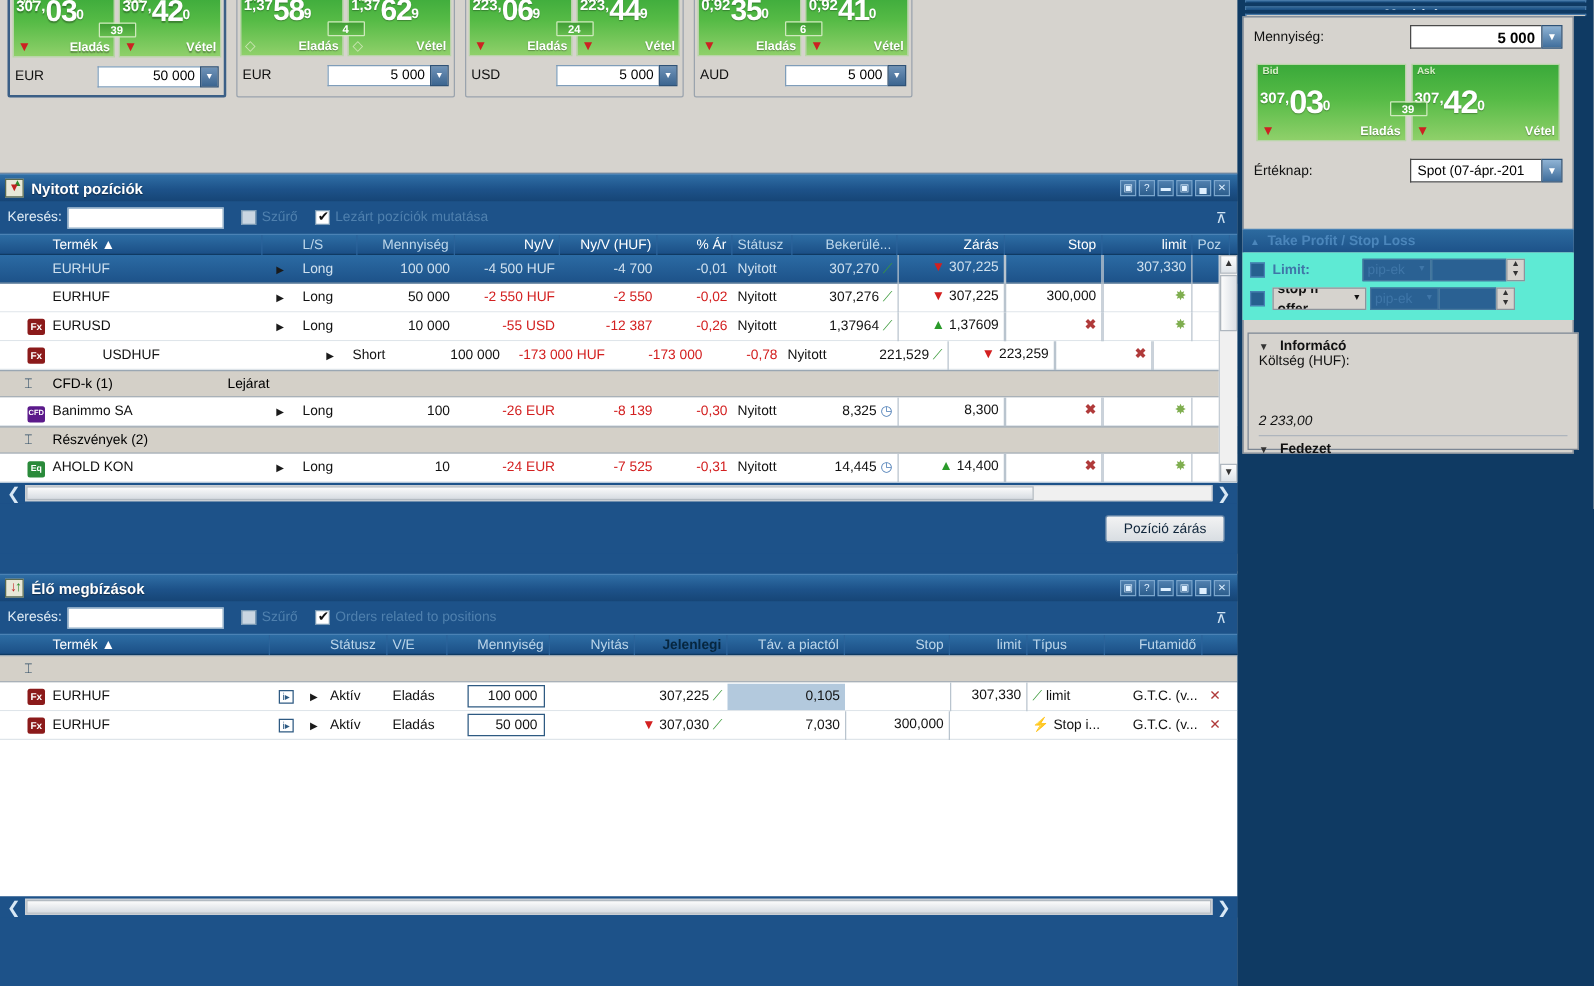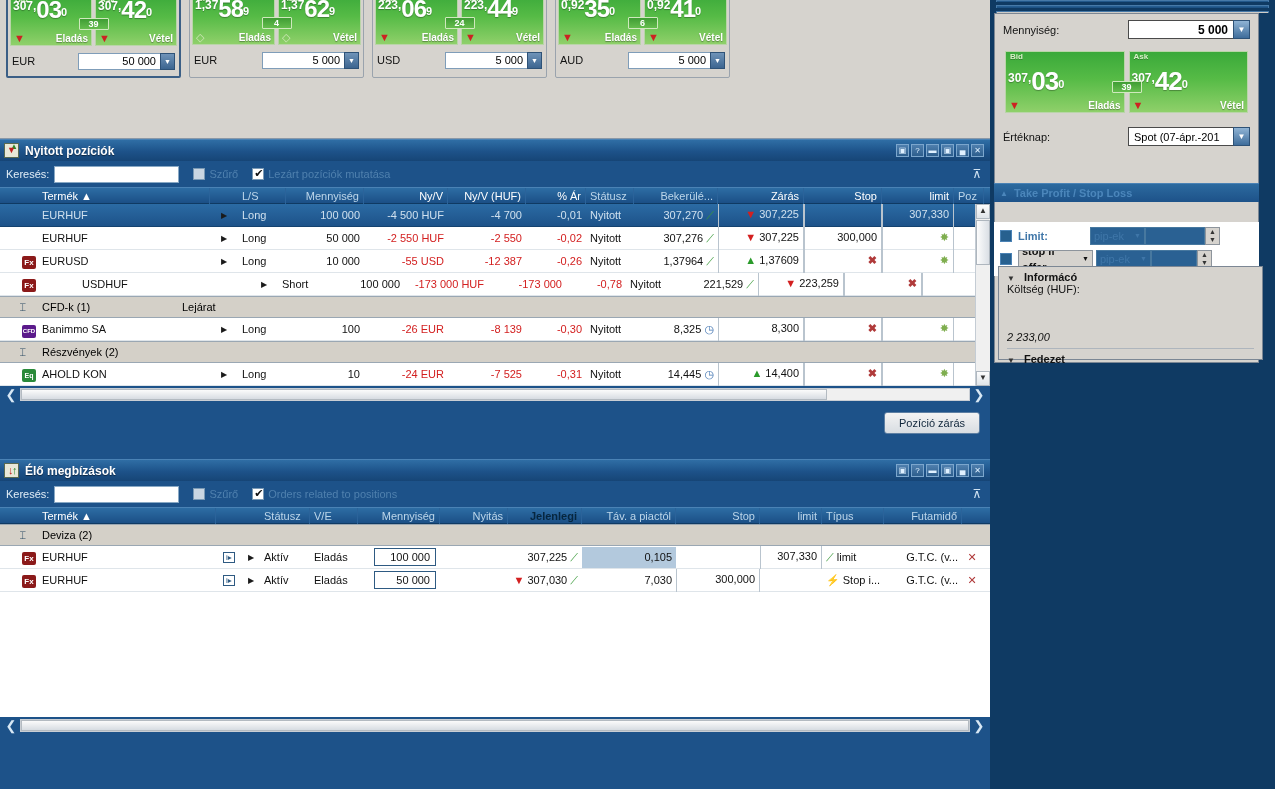--- a/index.html
+++ b/index.html
@@ -340,21 +340,21 @@
   .side-prices .pb-mid { font-size: 26px; }
   .side-prices .spread-pill { top: 30px; }
 
   .sect-head {
     background: linear-gradient(to bottom,#2c6a9f,#1d5289);
     height: 19px; display: flex; align-items: center;
     padding: 0 6px; color: #4b86bb; font-size: 11px; font-weight: bold;
     border-top: 1px solid #4a82b5;
   }
   .sect-head .tri-ico { margin-right: 6px; font-size: 8px; }
-  .sect-body-dark { background: #ffffff; padding: 4px 6px; margin-top: 20px; }
+  .sect-body-dark { background: #5eead4; padding: 4px 6px; }
   .tp-row { display: flex; align-items: center; height: 20px; margin-bottom: 3px; }
   .tp-cb {
     width: 12px; height: 12px; background: #27608f;
     border: 1px solid #4a82b5; margin-right: 6px; flex: none;
   }
   .tp-label { color: #3f76a8; font-size: 11px; font-weight: bold; width: 72px; }
   .tp-select {
     width: 75px; height: 18px;
     background: #d6d3ce; border: 1px solid #8d949c;
     font-size: 11px; font-weight: bold; color: #111;
@@ -714,21 +714,20 @@
           <span class="gh r" style="width: 62px;">limit</span>
           <span class="gh" style="width: 62px;">Típus</span>
           <span class="gh r" style="width: 78px;">Futamidő</span>
           <span class="gh" style="width: 20px;"></span>
         </div>
 
       <div class="grid-body" style="height:193px; background:#ffffff;">
         <div id="ord-rows">
             <div class="row group">
               <span class="cell" style="width:38px;text-align:right;padding-right:6px;"><span class="grp-icon">⌶</span></span>
-              <span class="cell" style="width:200px;">Deviza (2)</span>
             </div>
             <div class="row">
               <span class="cell c" style="width:18px;"></span>
               <span class="cell c" style="width:20px;"><span class="ico-fx">Fx</span></span>
               <span class="cell" style="width:178px;">EURHUF</span>
               <span class="cell c" style="width:26px;"><span style="border:1px solid #2e5a82;padding:0 2px;font-size:8px;color:#2e5a82;">i▸</span></span>
               <span class="cell c" style="width:18px;"><span class="tri">▶</span></span>
               <span class="cell" style="width:50px;">Aktív</span>
               <span class="cell" style="width:48px;">Eladás</span>
               <span class="cell r" style="width:82px;"><span class="qty-box">100 000</span></span>

